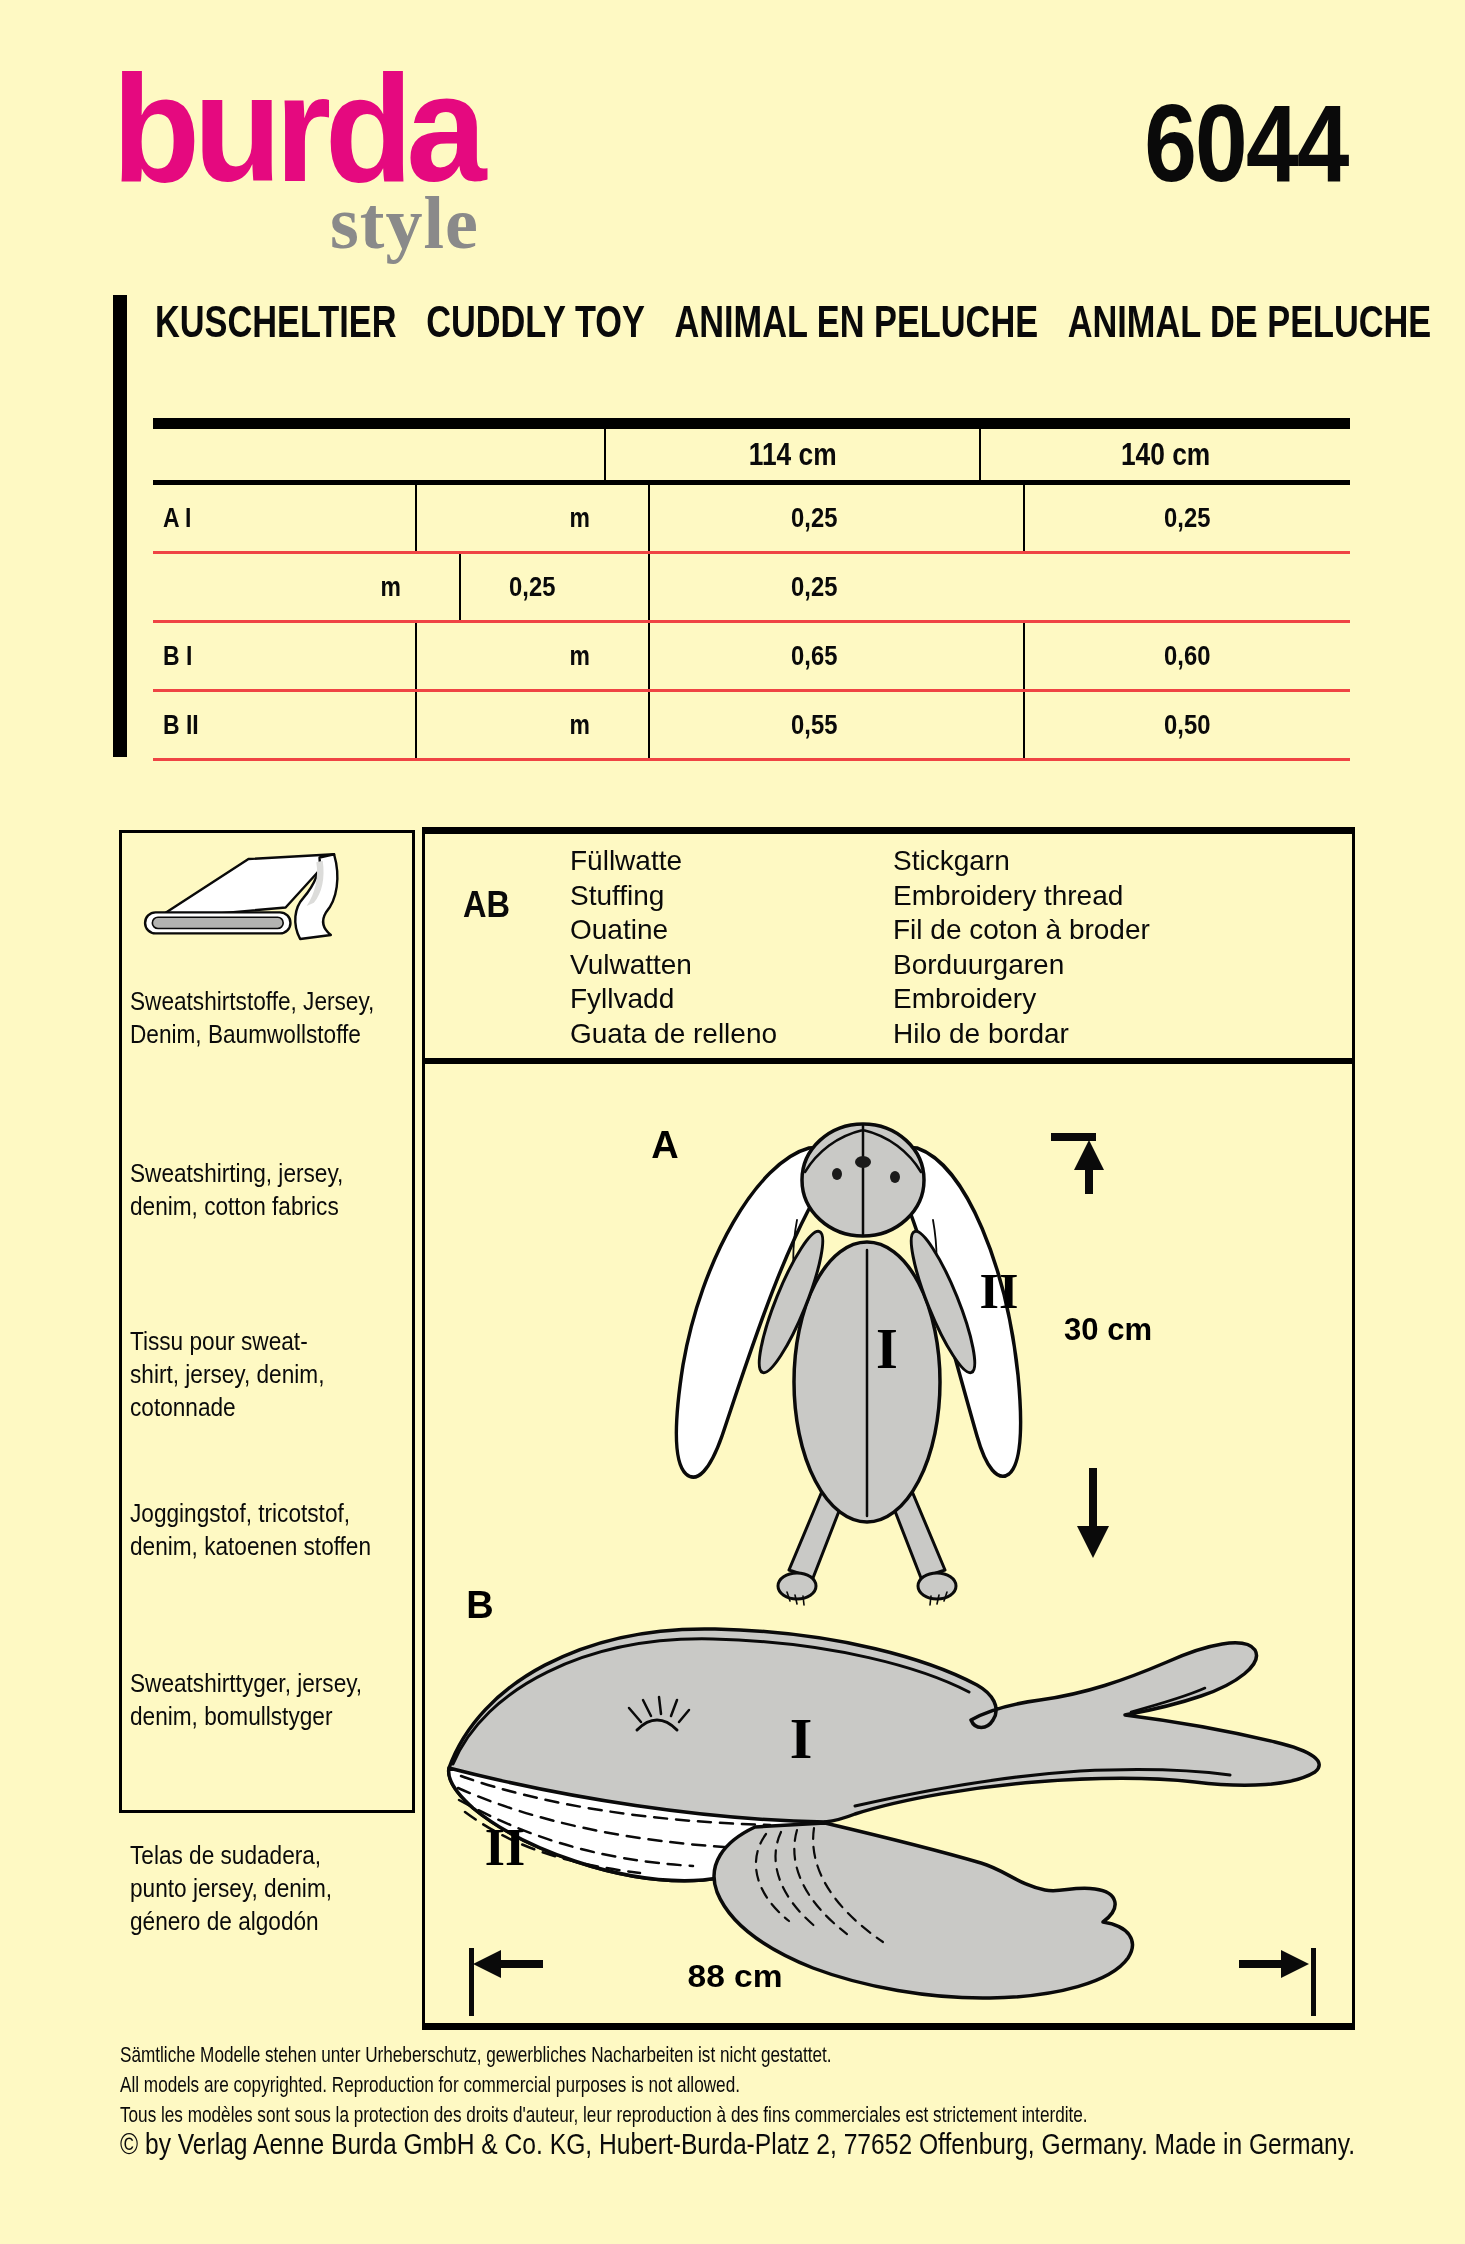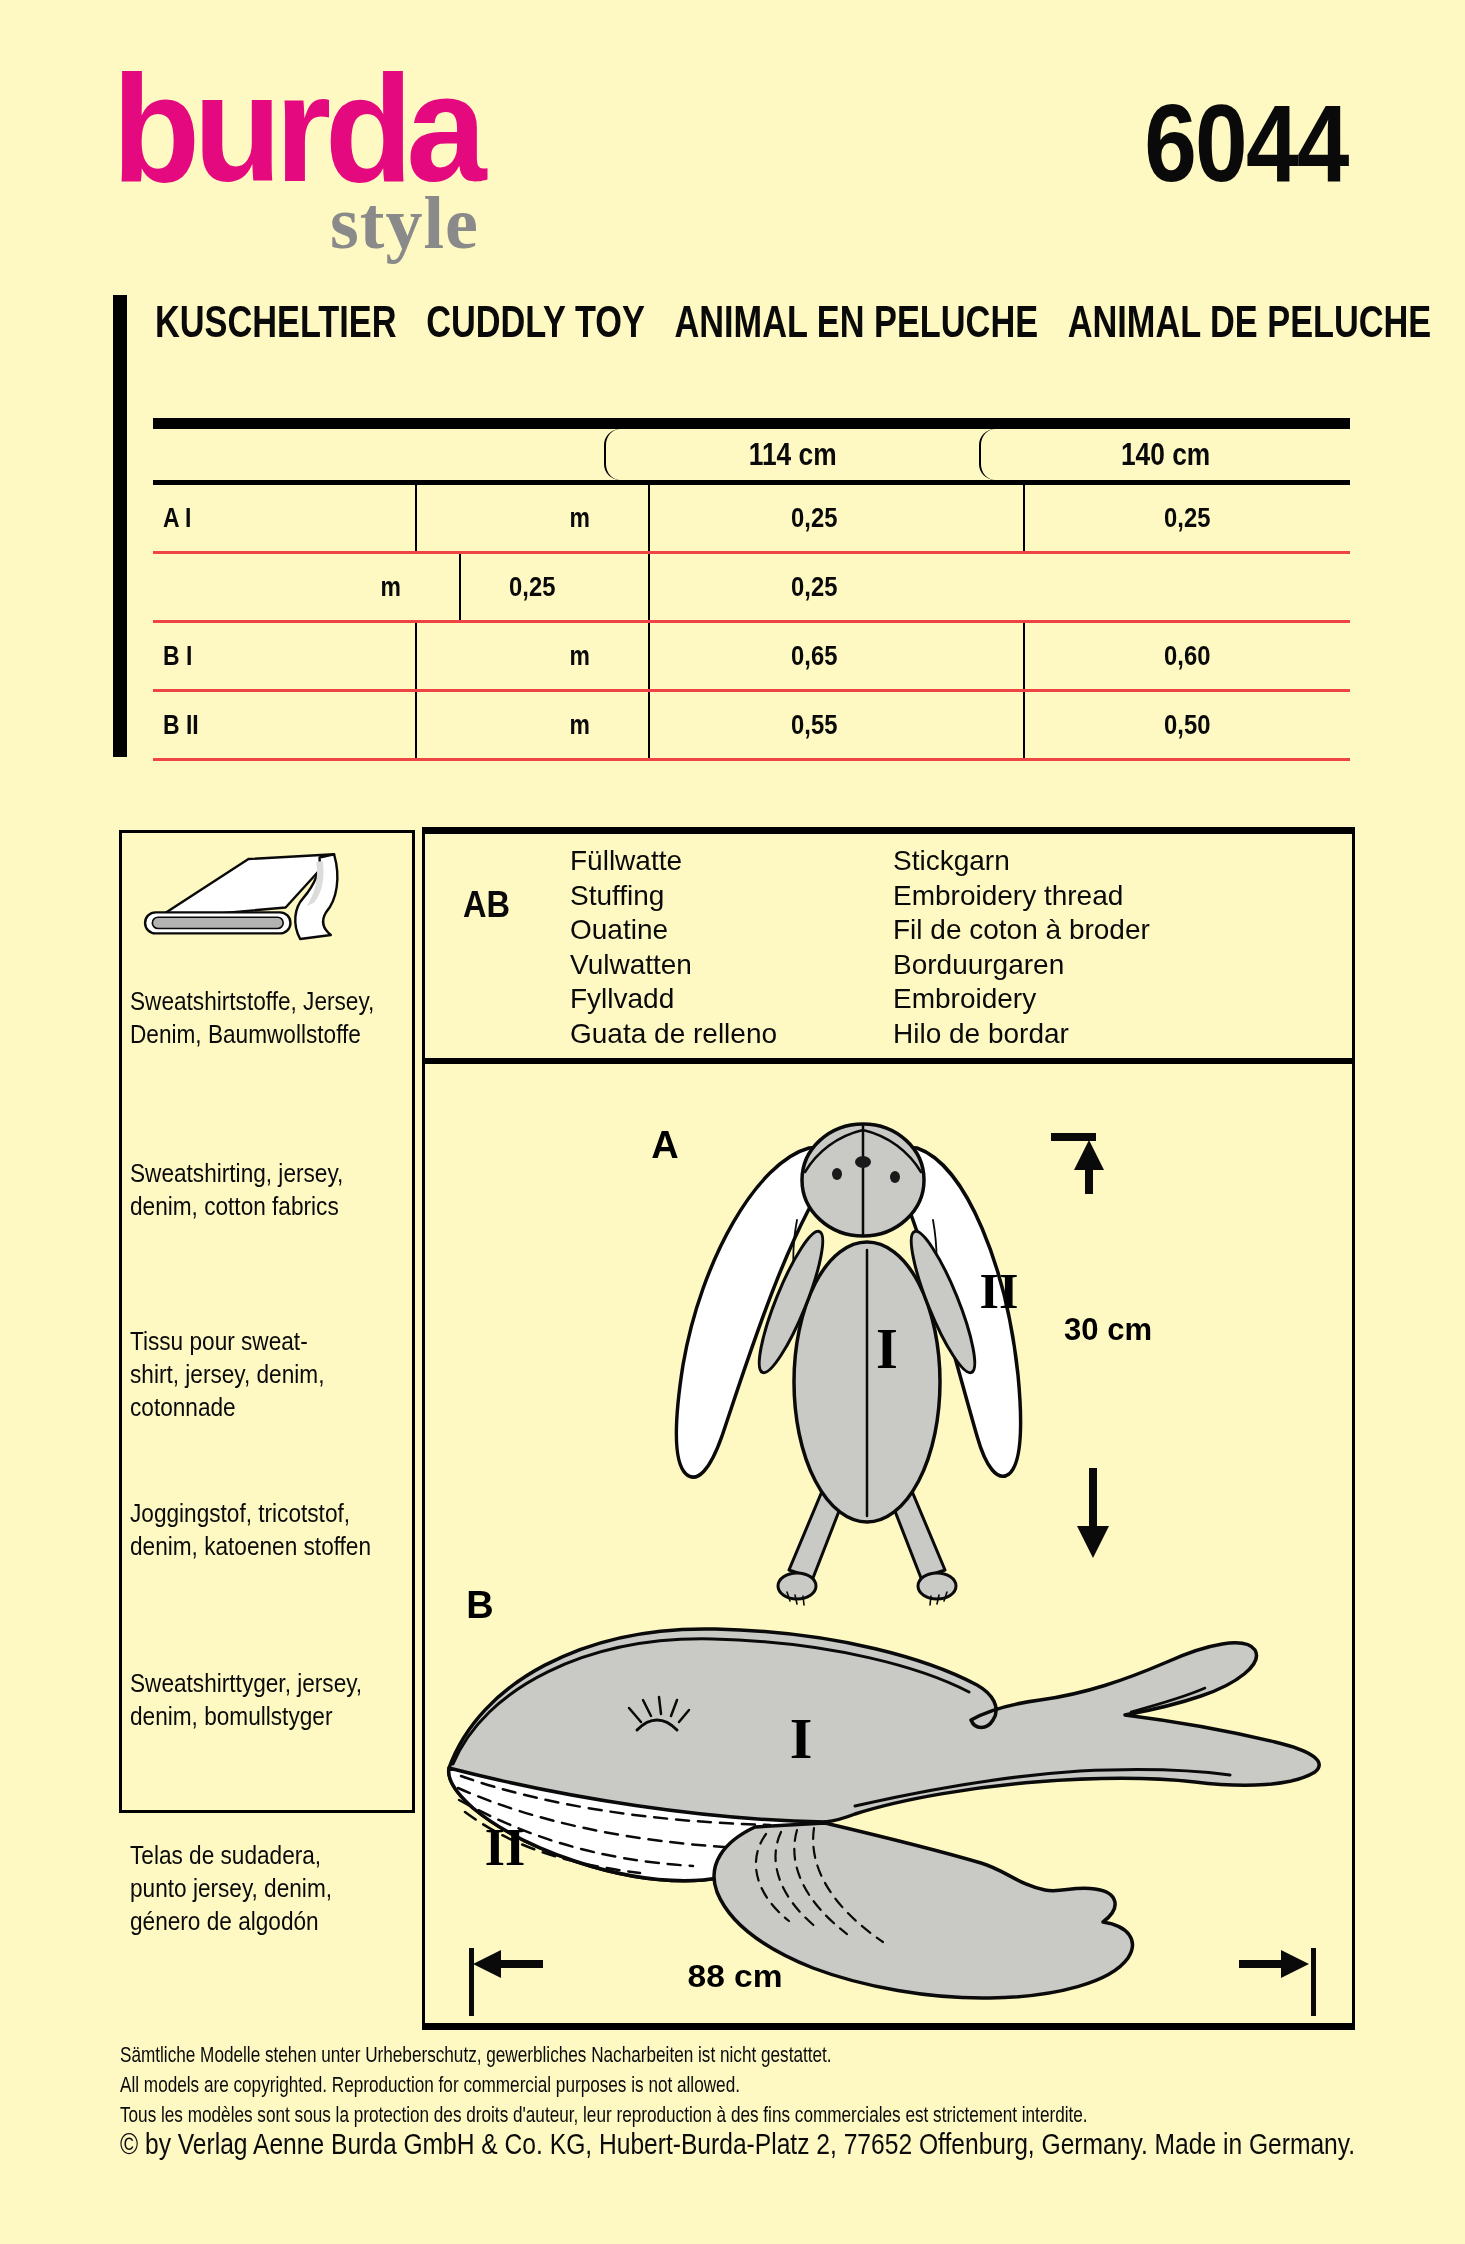--- a/index.html
+++ b/index.html
@@ -16,21 +16,21 @@
   
   #title-bar{left:113px;top:295px;width:14px;height:462px;background:#000;}
   #title{left:155px;top:300px;font-size:44px;font-weight:bold;white-space:nowrap;
          transform:scaleX(0.78);transform-origin:0 0;line-height:1;}
   #title span{margin-right:38px;}
   
   #ytable{left:153px;top:418px;width:1197px;}
   #ytable .topbar{height:11px;background:#000;}
   .yhead{display:grid;grid-template-columns:451px 375px 371px;height:51px;border-bottom:5px solid #000;}
   .yhead div{display:flex;align-items:center;justify-content:center;font-size:31px;font-weight:bold;}
-  .yhead div:nth-child(2),.yhead div:nth-child(3){border-left:2px solid #000;border-radius:16px;}
+  .yhead div:nth-child(2),.yhead div:nth-child(3){border-left:2px solid #000;}
   .yrow{display:grid;grid-template-columns:262px 189px 375px 371px;height:66px;border-bottom:3px solid #ef4444;}
   .yrow>div{display:flex;align-items:center;font-size:27px;font-weight:bold;}
   .yrow>div:nth-child(n+2){border-left:2px solid #000;}
   .yrow .lab{padding-left:10px;}
   .yrow .unit{justify-content:flex-end;padding-right:14px;}
   .yrow .val{justify-content:center;font-size:28px;margin-left:44px;}
   .cxl{display:inline-block;transform:scaleX(0.85);transform-origin:0 50%;}
   .cxc{display:inline-block;transform:scaleX(0.85);}
   .cxr{display:inline-block;transform:scaleX(0.85);transform-origin:100% 50%;}
   

